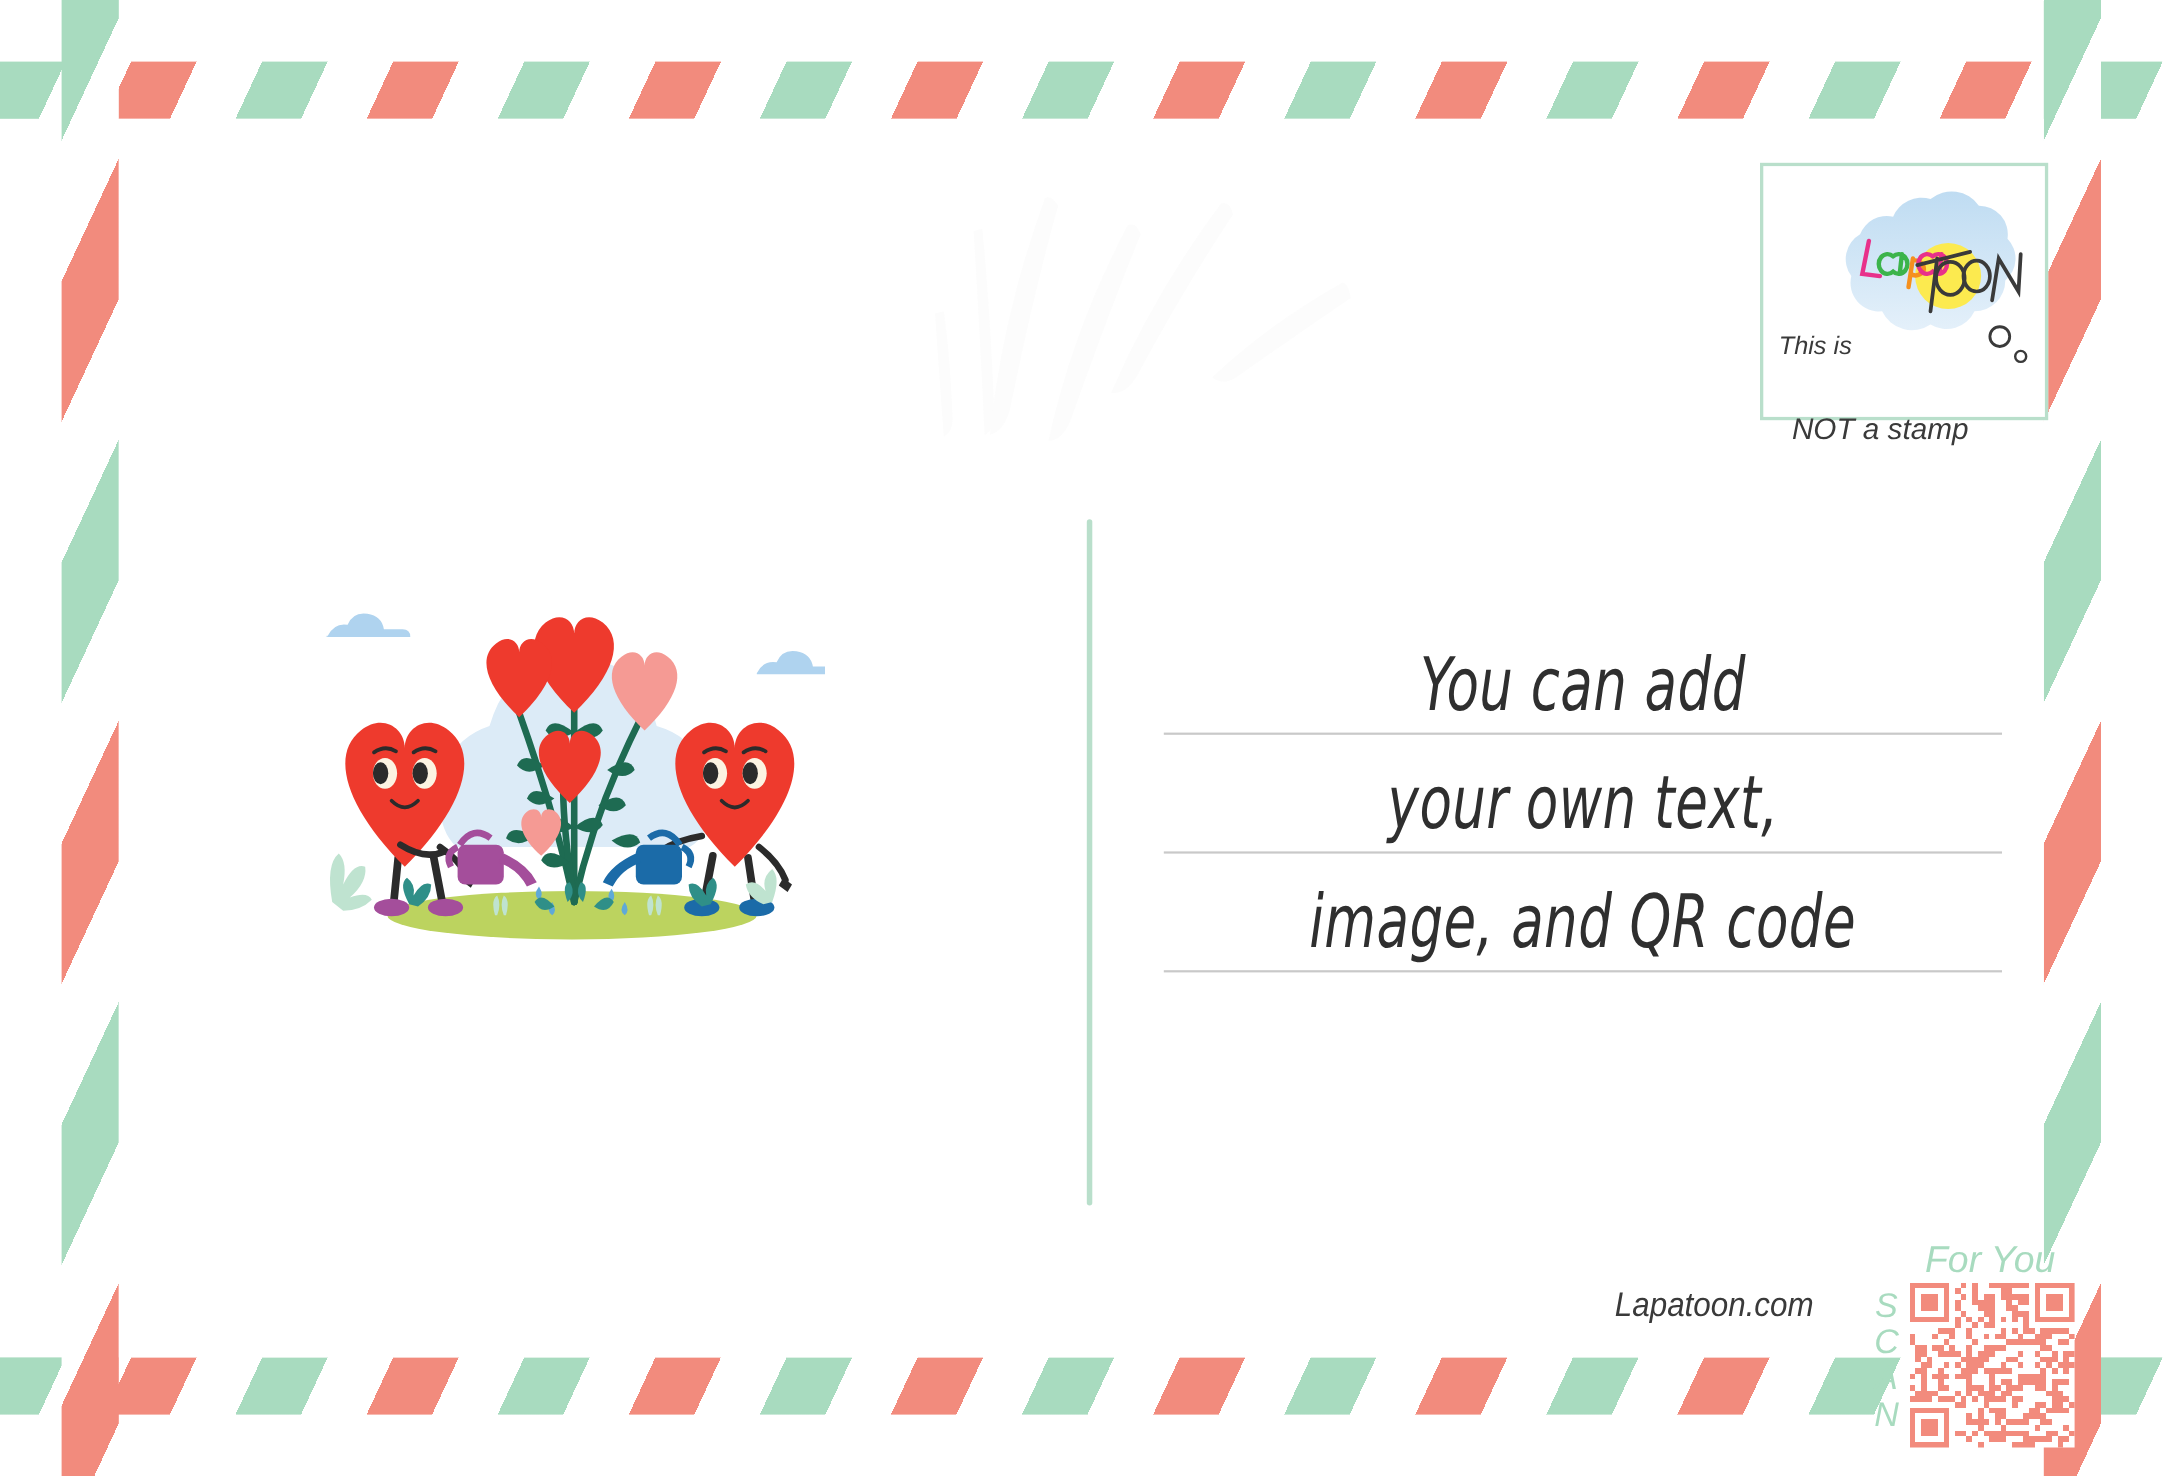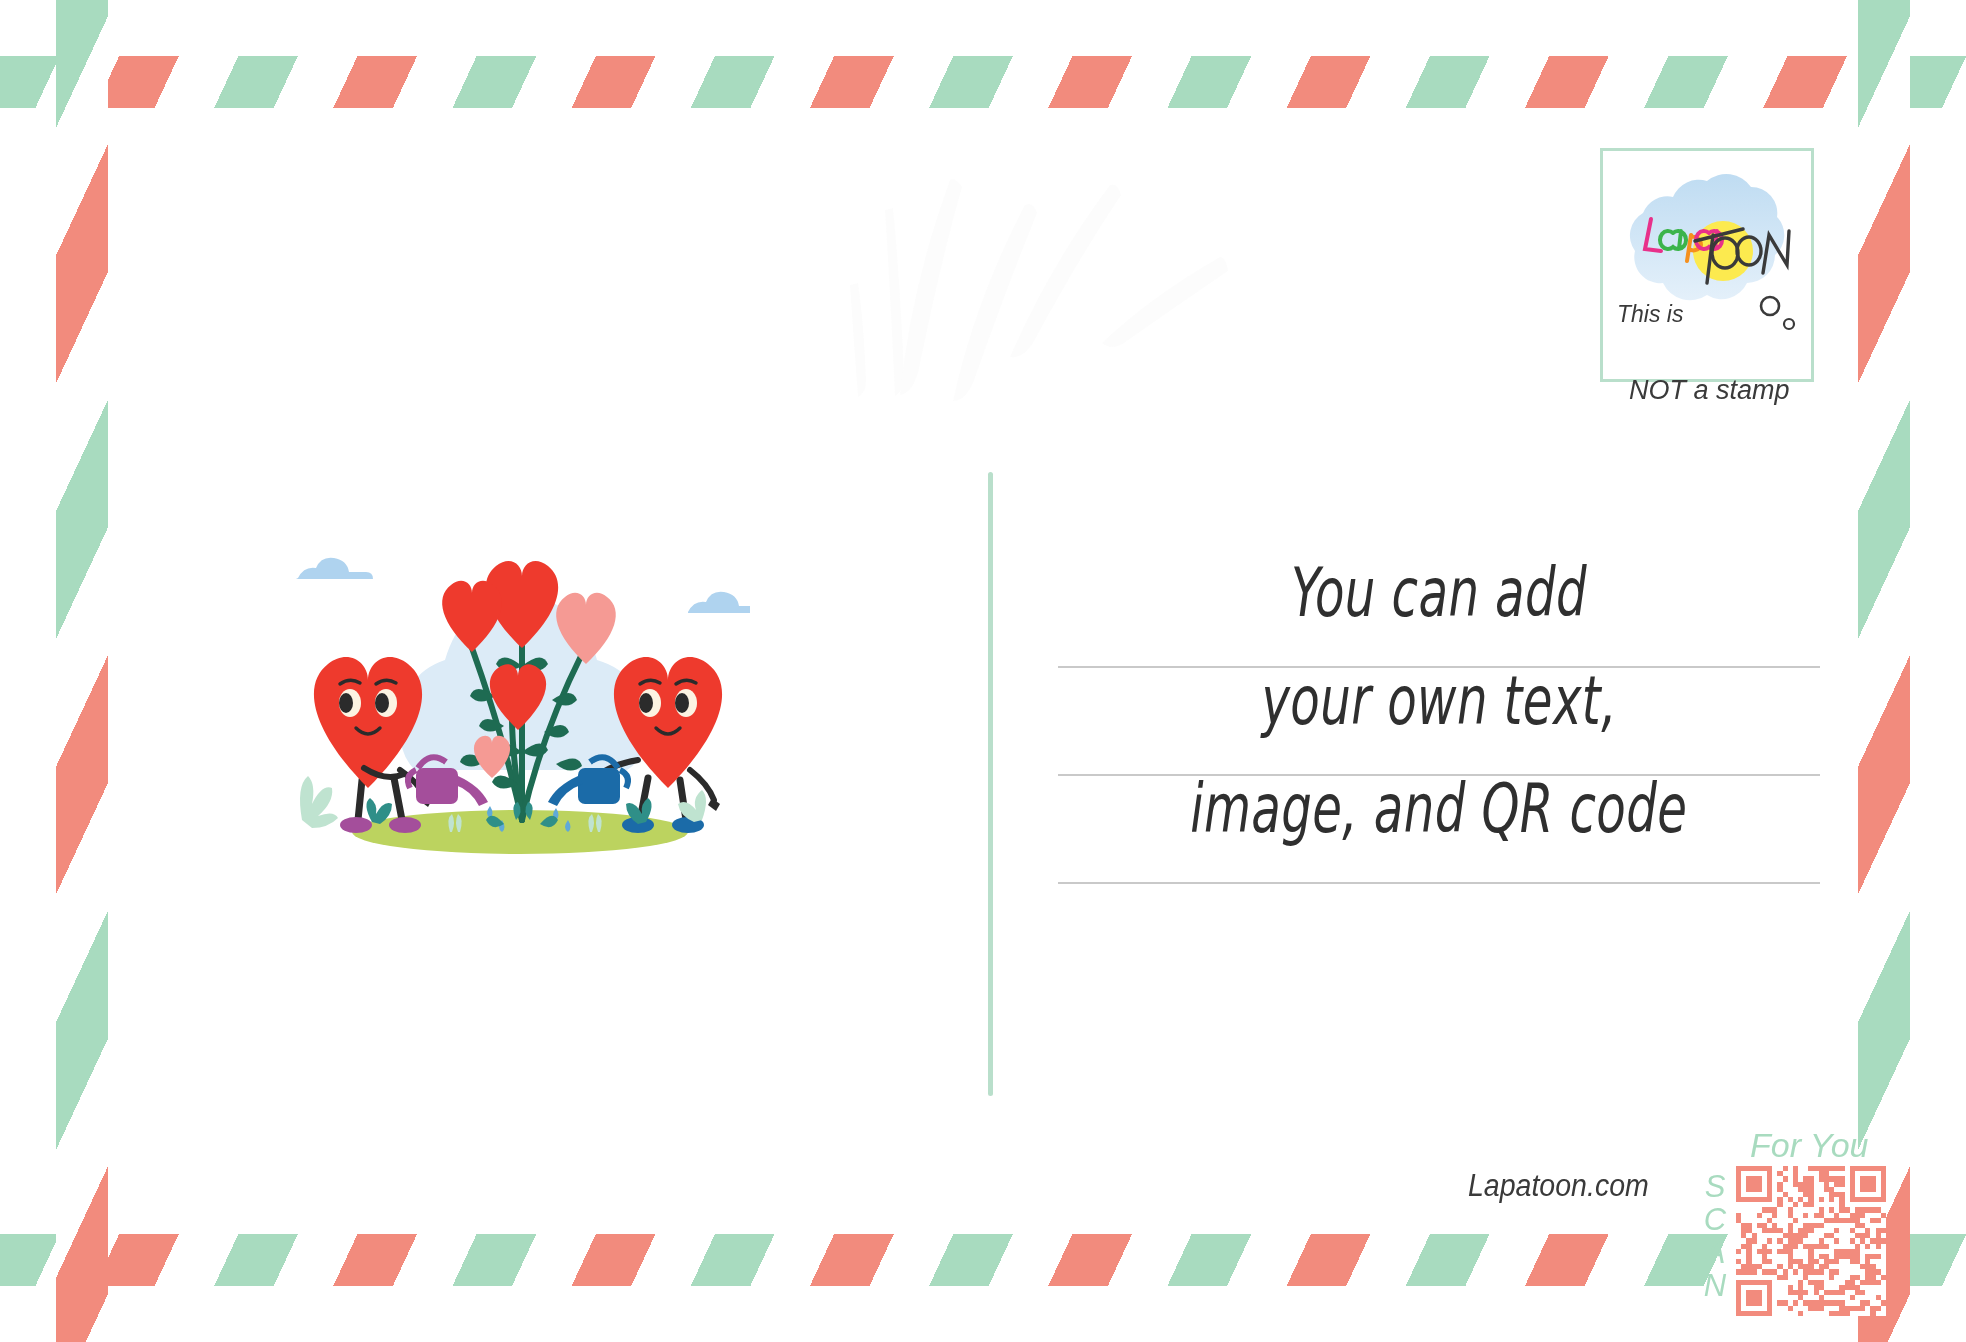--- a/index.html
+++ b/index.html
@@ -29,33 +29,33 @@
       #ffffff 162px, #ffffff 216px);
   }
 
   
   .inner-mask{position:absolute;left:108px;top:108px;right:108px;bottom:108px;background:#ffffff;}
 
   
   .watermark{position:absolute;left:840px;top:175px;width:430px;height:230px;opacity:.55;pointer-events:none;}
 
   
-  .stamp{position:absolute;left:1600px;top:148px;width:208px;height:228px;border:3px solid #B9DFCB;background:#ffffff;}
+  .stamp{position:absolute;left:1600px;top:148px;width:208px;height:228px;border:3px solid #B9DFCB;background:#ffffff;padding-left:48px;}
   .stamp svg{display:block;width:100%;height:100%;}
 
   
   .divider{position:absolute;left:988px;top:472px;width:5px;height:624px;background:#B9DFCB;border-radius:3px;}
 
   
   .illustration{position:absolute;left:290px;top:520px;width:460px;height:340px;}
   .illustration svg{display:block;width:100%;height:100%;}
 
   
   .message-area{position:absolute;left:1058px;top:560px;width:762px;height:320px;}
-  .msg-line{position:relative;height:106px;border-bottom:2px solid #c9c9c9;display:flex;justify-content:center;}
+  .msg-line{position:relative;height:106px;border-bottom:2px solid #c9c9c9;display:flex;align-items:flex-end;justify-content:center;}
   .msg-line:last-child{border-bottom:2px solid #c9c9c9;}
   .msg-text{
     font-family:"DejaVu Sans Condensed","Liberation Sans",sans-serif;
     font-style:italic;
     font-size:67px;
     font-stretch:condensed;
     color:#2f2f2f;
     line-height:1.0;
     transform:scaleX(.80);
     transform-origin:center bottom;

